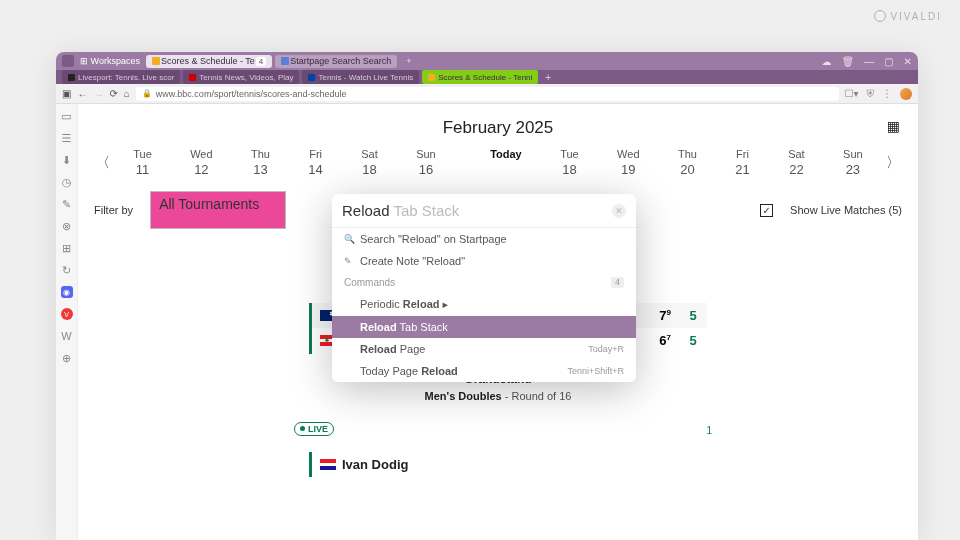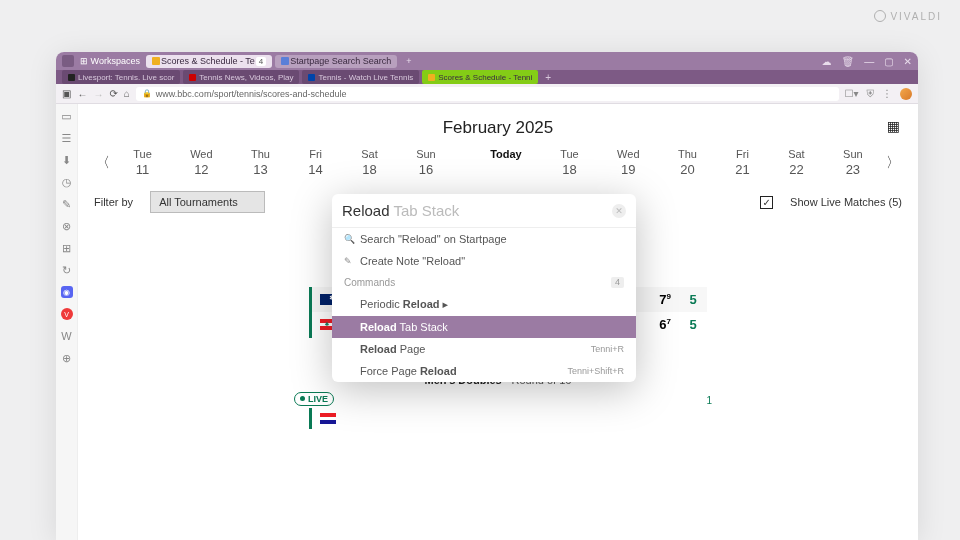--- a/index.html
+++ b/index.html
@@ -38,21 +38,21 @@
 .month-header { text-align: center; font-size: 17px; font-weight: 500; color: #222; margin-top: 14px; }
 .cal-icon { position: absolute; top: 14px; right: 18px; font-size: 14px; color: #222; }
 .day-row { display: flex; align-items: center; justify-content: space-between; padding: 10px 14px 6px; }
 .day-nav { font-size: 14px; color: #333; cursor: pointer; padding: 0 4px; }
 .days { flex: 1; display: flex; justify-content: space-around; }
 .day { text-align: center; font-size: 11px; color: #555; }
 .day .dname { display: block; }
 .day .dnum { display: block; font-size: 13px; margin-top: 2px; }
 .day.today .dname { font-weight: 700; color: #111; margin-left: 16px; }
 .filter-row { display: flex; align-items: center; padding: 8px 16px; gap: 17px; font-size: 11px; color: #333; }
-.filter-select { border: 1px solid #bbb; padding: 4px 26px 4px 8px; font-size: 11px; background: #e5e5e5; position: relative; }
+.filter-select { border: 1px solid #bbb; padding: 4px 26px 16px 8px; font-size: 14px; background: #ec4899; position: relative; }
 .filter-row .sp { flex: 1; }
 .checkbox { width: 13px; height: 13px; border: 1.5px solid #222; display: inline-flex; align-items: center; justify-content: center; font-size: 10px; }
 .match-list { padding: 0 16px 0 36px; }
 .match-row { display: flex; align-items: center; padding: 5px 0; border-left: 3px solid #0a7a55; padding-left: 8px; }
 .flag { width: 16px; height: 11px; margin-right: 6px; display: inline-block; }
 .flag.aus { background: linear-gradient(to bottom, #012169 50%, #012169 50%); position: relative; }
 .flag.aus::after { content: "✱"; color: #fff; font-size: 7px; position: absolute; right: 1px; top: 0; }
 .flag.leb { background: linear-gradient(to bottom, #ed1c24 33%, #fff 33%, #fff 67%, #ed1c24 67%); position: relative; }
 .flag.leb::after { content: "♣"; color: #0a7a55; font-size: 6px; position: absolute; left: 5px; top: 2px; }
 .flag.ind { background: linear-gradient(to bottom, #ff9933 33%, #fff 33%, #fff 67%, #138808 67%); }
@@ -255,28 +255,29 @@
           <span class="flag leb"></span>
           <span class="player-name"><span>Hady Habib</span><span class="serve-dot"></span></span>
           <span class="score-col"><span>6</span><span class="sup">7</span></span>
           <span class="score-col green">5</span>
         </div>
       </div>
 
       <div class="court-header">Grandstand</div>
       <div class="event-sub"><span class="bold">Men's Doubles</span><span> - Round of 16</span></div>
 
-      <div class="live-row" style="max-width:480px;margin:0 auto;align-items:flex-end;">
+      <div class="live-row" style="max-width:480px;margin:14px auto;align-items:flex-end;">
         <span class="live-badge">LIVE</span>
         <span class="set-num">1</span>
       </div>
 
       <div class="match-list" style="max-width:450px;margin:0 auto;">
         <div class="match-row" style="border-left-color:#0a7a55;">
           <span class="flag cro"></span>
+          <span class="player-name">Ivan Dodig</span>
           <span class="score-col"></span>
         </div>
       </div>
     </div>
   </div>
 </div>
 
 <div class="cmd-palette">
   <div class="cmd-input-row">
     <div class="cmd-input"><span>Reload </span><span class="ghost">Tab Stack</span></div>
@@ -298,20 +299,20 @@
       <span class="ci-icon"></span>
       <span><span>Periodic </span><b>Reload</b><span> ▸</span></span>
     </div>
   <div class="cmd-item sel">
       <span class="ci-icon"></span>
       <span><b>Reload</b><span> Tab Stack</span></span>
     </div>
   <div class="cmd-item">
       <span class="ci-icon"></span>
       <span><b>Reload</b><span> Page</span></span>
-      <span class="ci-shortcut">Tenni+R</span>
+      <span class="ci-shortcut">Today+R</span>
     </div>
   <div class="cmd-item">
       <span class="ci-icon"></span>
-      <span><span>Force Page </span><b>Reload</b></span>
+      <span><span>Today Page </span><b>Reload</b></span>
       <span class="ci-shortcut">Tenni+Shift+R</span>
     </div>
 </div>
 
 </body></html>

